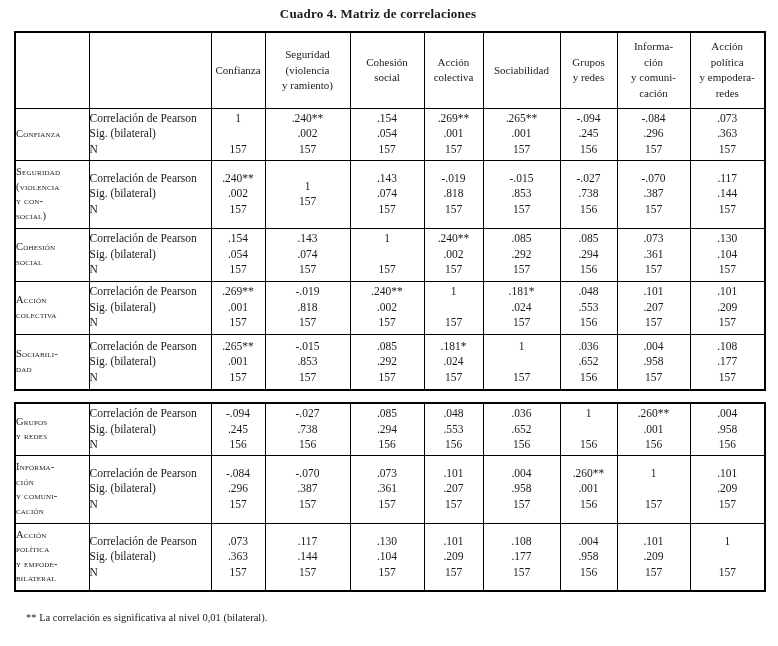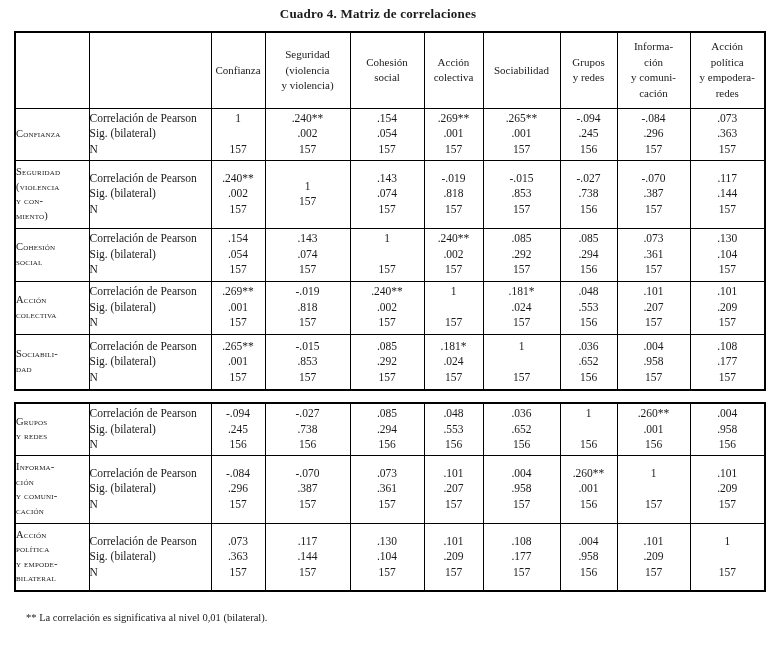--- a/index.html
+++ b/index.html
@@ -65,21 +65,21 @@
     <tbody id="tb1">
         <tr>
           <td class="hc"></td>
           <td class="hc"></td>
           <td class="hc">
             <div class="hl">Confianza</div>
           </td>
           <td class="hc">
             <div class="hl">Seguridad</div>
             <div class="hl">(violencia</div>
-            <div class="hl">y violencia)</div>
+            <div class="hl">y ramiento)</div>
           </td>
           <td class="hc">
             <div class="hl">Cohesión</div>
             <div class="hl">social</div>
           </td>
           <td class="hc">
             <div class="hl">Acción</div>
             <div class="hl">colectiva</div>
           </td>
           <td class="hc">
@@ -150,21 +150,21 @@
             <div class="ln">.073</div>
             <div class="ln">.363</div>
             <div class="ln">157</div>
           </td>
         </tr>
         <tr>
           <td class="labelcell">
             <div class="label-ln">Seguridad</div>
             <div class="label-ln">(violencia</div>
             <div class="label-ln">y con-</div>
-            <div class="label-ln">miento)</div>
+            <div class="label-ln">social)</div>
           </td>
           <td class="statcell">
             <div class="stat-ln">Correlación de Pearson</div>
             <div class="stat-ln">Sig. (bilateral)</div>
             <div class="stat-ln">N</div>
           </td>
           <td class="vcell">
             <div class="ln b">.240**</div>
             <div class="ln">.002</div>
             <div class="ln">157</div>

